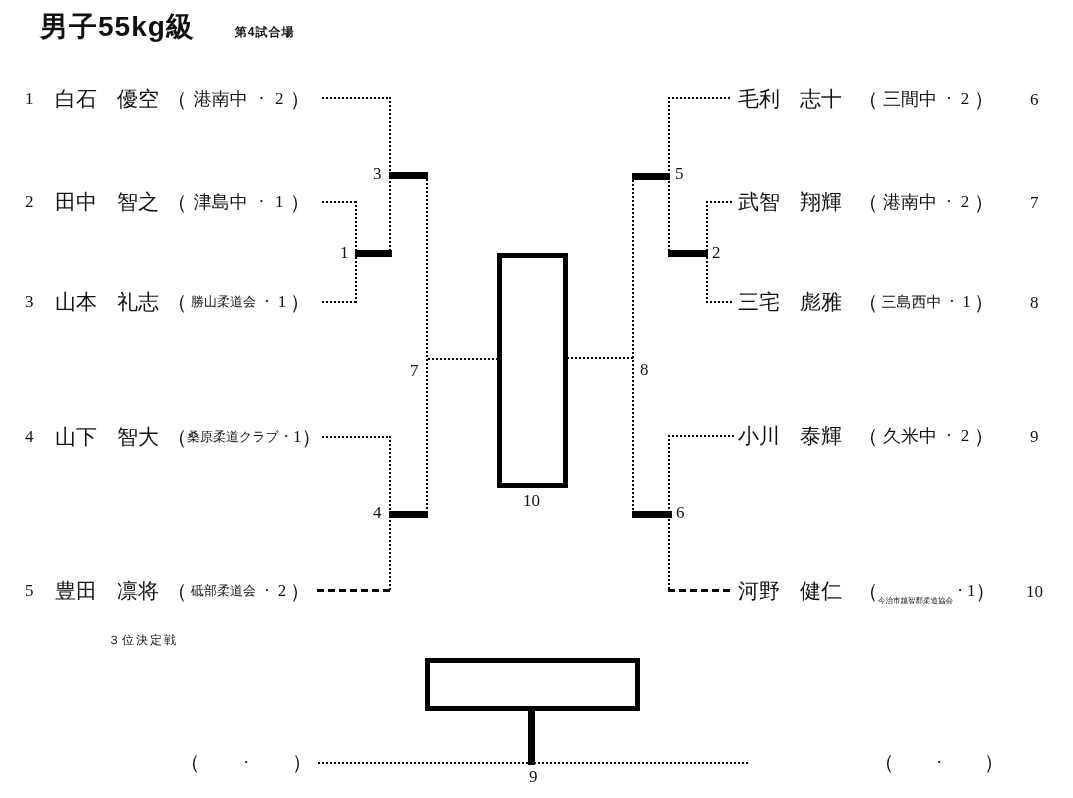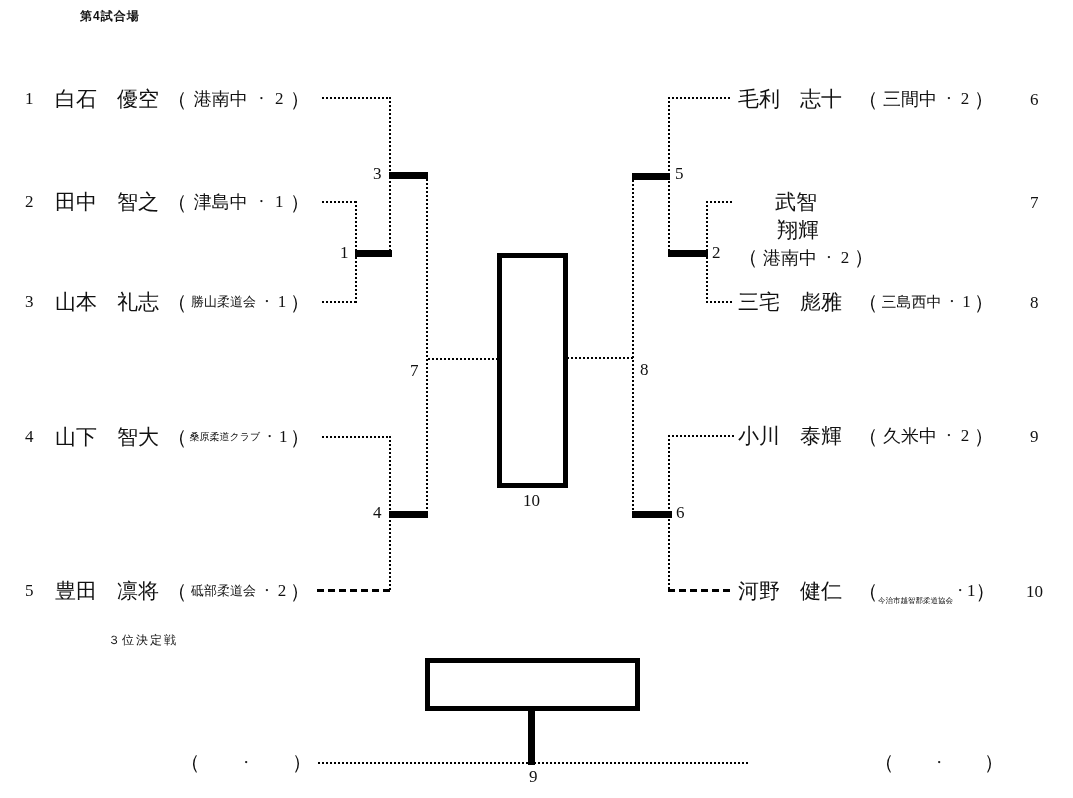--- a/index.html
+++ b/index.html
@@ -18,40 +18,41 @@
   .giv-r{width:58px;}
   .paren{display:flex;justify-content:space-between;align-items:center;}
   .paren-l{width:143px;}
   .paren-r{width:136px;}
   .pp{font-size:20px;}
   .dot{font-size:14px;}
   .grade{font-size:17px;}
   .club-n{font-size:18px;}
   .club-s2{font-size:15px;}
   .club-s{font-size:13px;}
-  .club-xs{font-size:10px;text-align:right;}
+  .club-xs{font-size:13px;text-align:right;}
   .club-xxs{font-size:7.5px;margin-top:20px;}
   .rseed{position:absolute;font-size:17px;width:42px;}
   
   .dot-h{position:absolute;height:2px;background-image:repeating-linear-gradient(90deg,#000 0 2px,transparent 2px 4px);}
   .dot-v{position:absolute;width:2px;background-image:repeating-linear-gradient(180deg,#000 0 2px,transparent 2px 4px);}
   .dash-h{position:absolute;height:3px;background-image:repeating-linear-gradient(90deg,#000 0 7px,transparent 7px 11px);}
   .bar{position:absolute;height:7px;background:#000;}
   .thickv{position:absolute;width:7px;background:#000;}
   .fbox{position:absolute;border:5px solid #000;box-sizing:border-box;background:#fff;}
   .mlabel{position:absolute;font-size:17px;line-height:1;}
   .seclabel{position:absolute;font-size:12px;letter-spacing:2px;}
   .slot{position:absolute;display:flex;justify-content:space-between;align-items:center;font-size:20px;}
 </style>
 </head>
 <body>
 
 <div id="stage">
 
   <div class="titlebar">
+    <span class="title-main">男子55kg級</span>
     <span class="title-venue">第4試合場</span>
   </div>
 
   <div class="prow" style="left:25px;top:85px;">
     <span class="seed">1</span>
     <span class="fam">白石</span>
     <span class="giv">優空</span>
     <span class="paren paren-l">
         <span class="pp">（</span>
         <span class="club-n">港南中</span>
@@ -114,21 +115,21 @@
     <span class="giv giv-r">志十</span>
     <span class="paren paren-r">
         <span class="pp">（</span>
         <span class="club-n">三間中</span>
         <span class="dot">・</span>
         <span class="grade">2</span>
         <span class="pp">）</span>
       </span>
   </div>
   <span class="rseed" style="left:1030px;top:90px;">6</span>
-  <div class="prow" style="left:738px;top:188px;flex-direction:column;">
+  <div class="prow" style="left:738px;top:188px;">
     <span class="fam">武智</span>
     <span class="giv giv-r">翔輝</span>
     <span class="paren paren-r">
         <span class="pp">（</span>
         <span class="club-n">港南中</span>
         <span class="dot">・</span>
         <span class="grade">2</span>
         <span class="pp">）</span>
       </span>
   </div>

